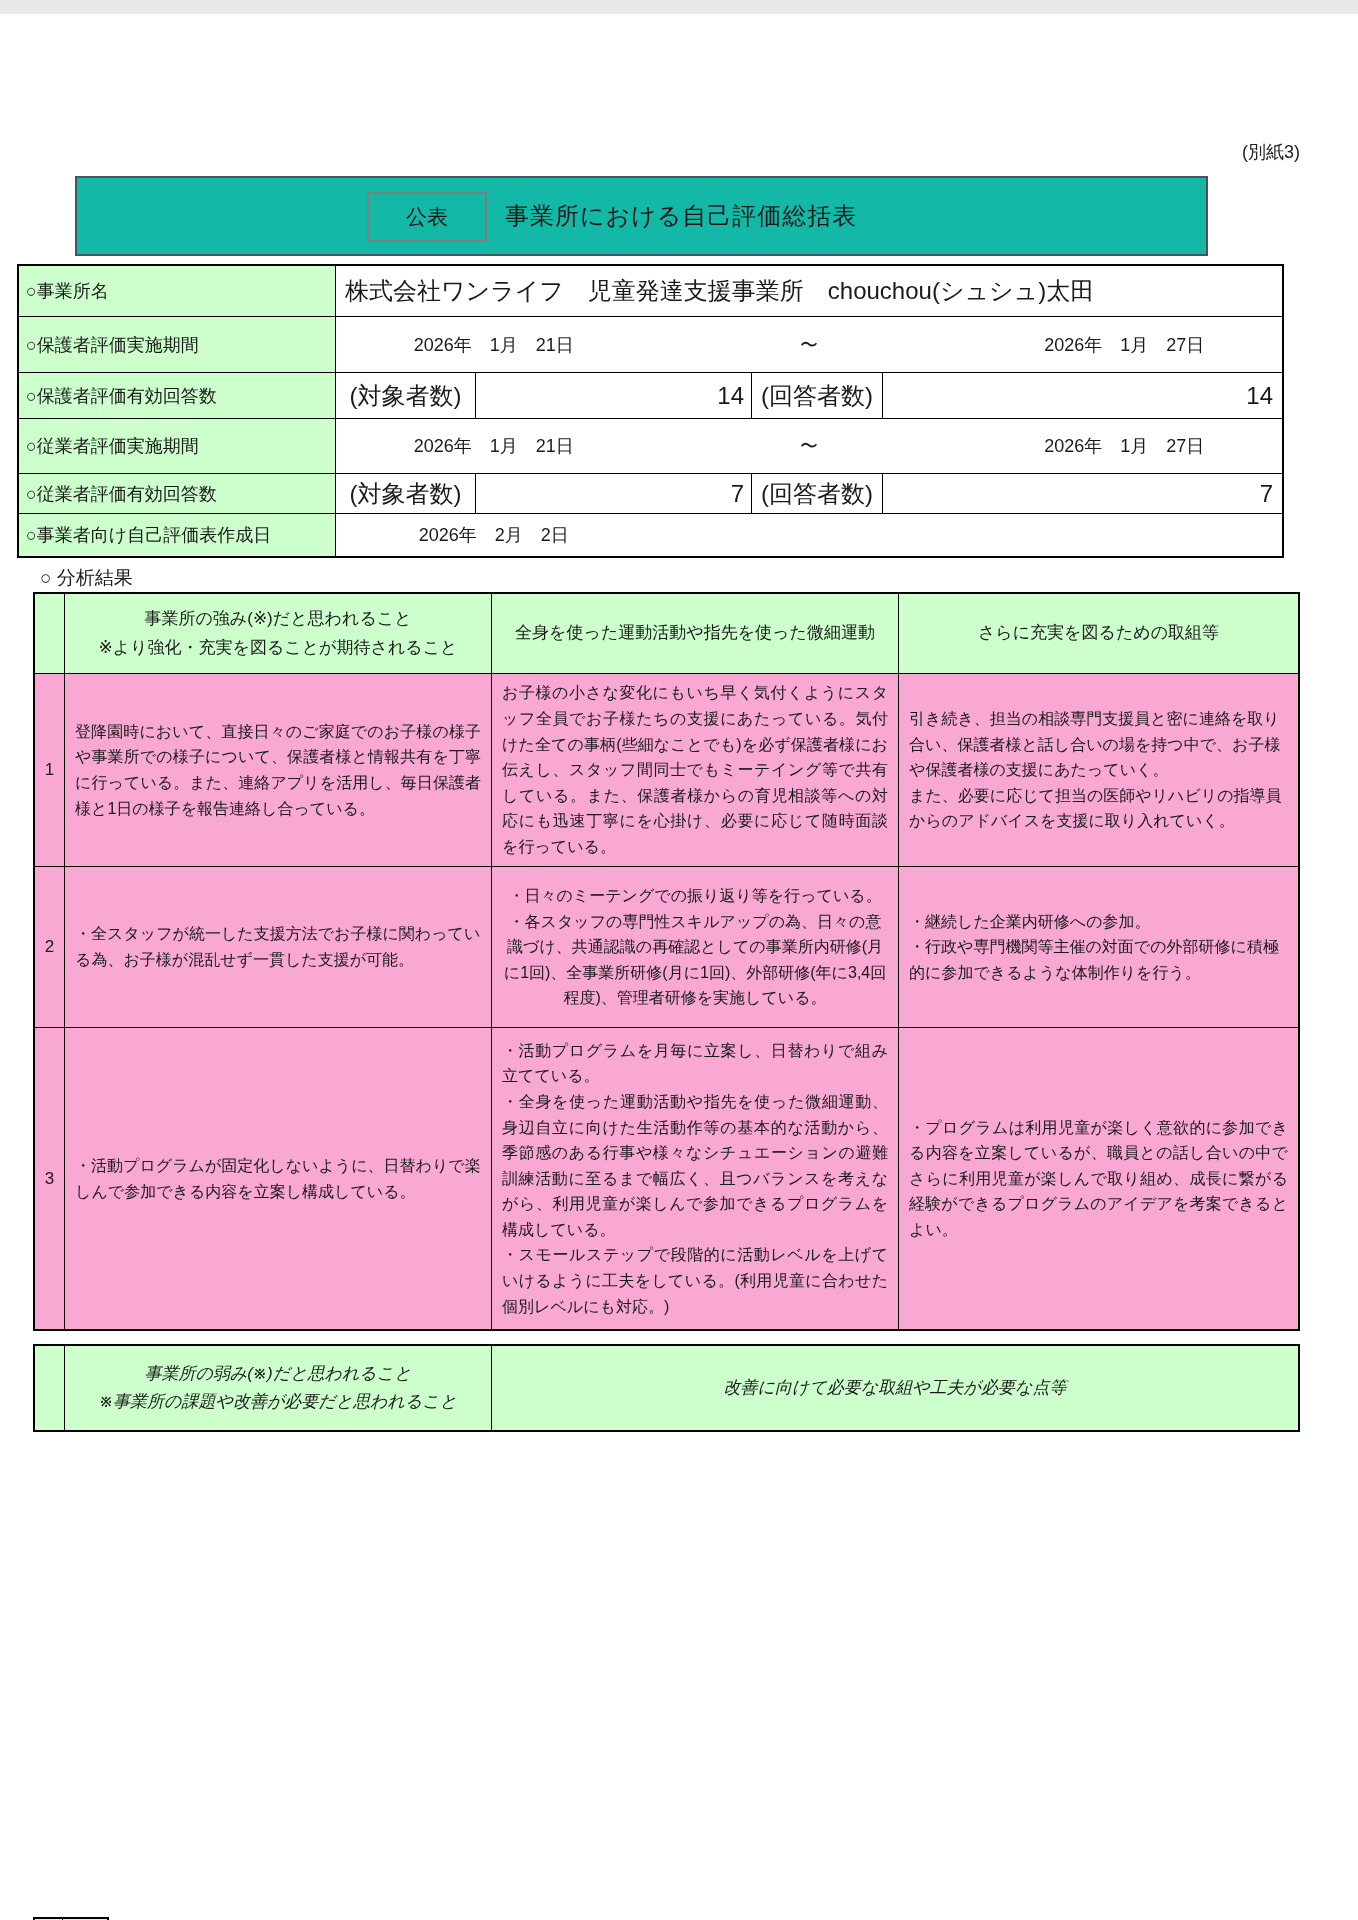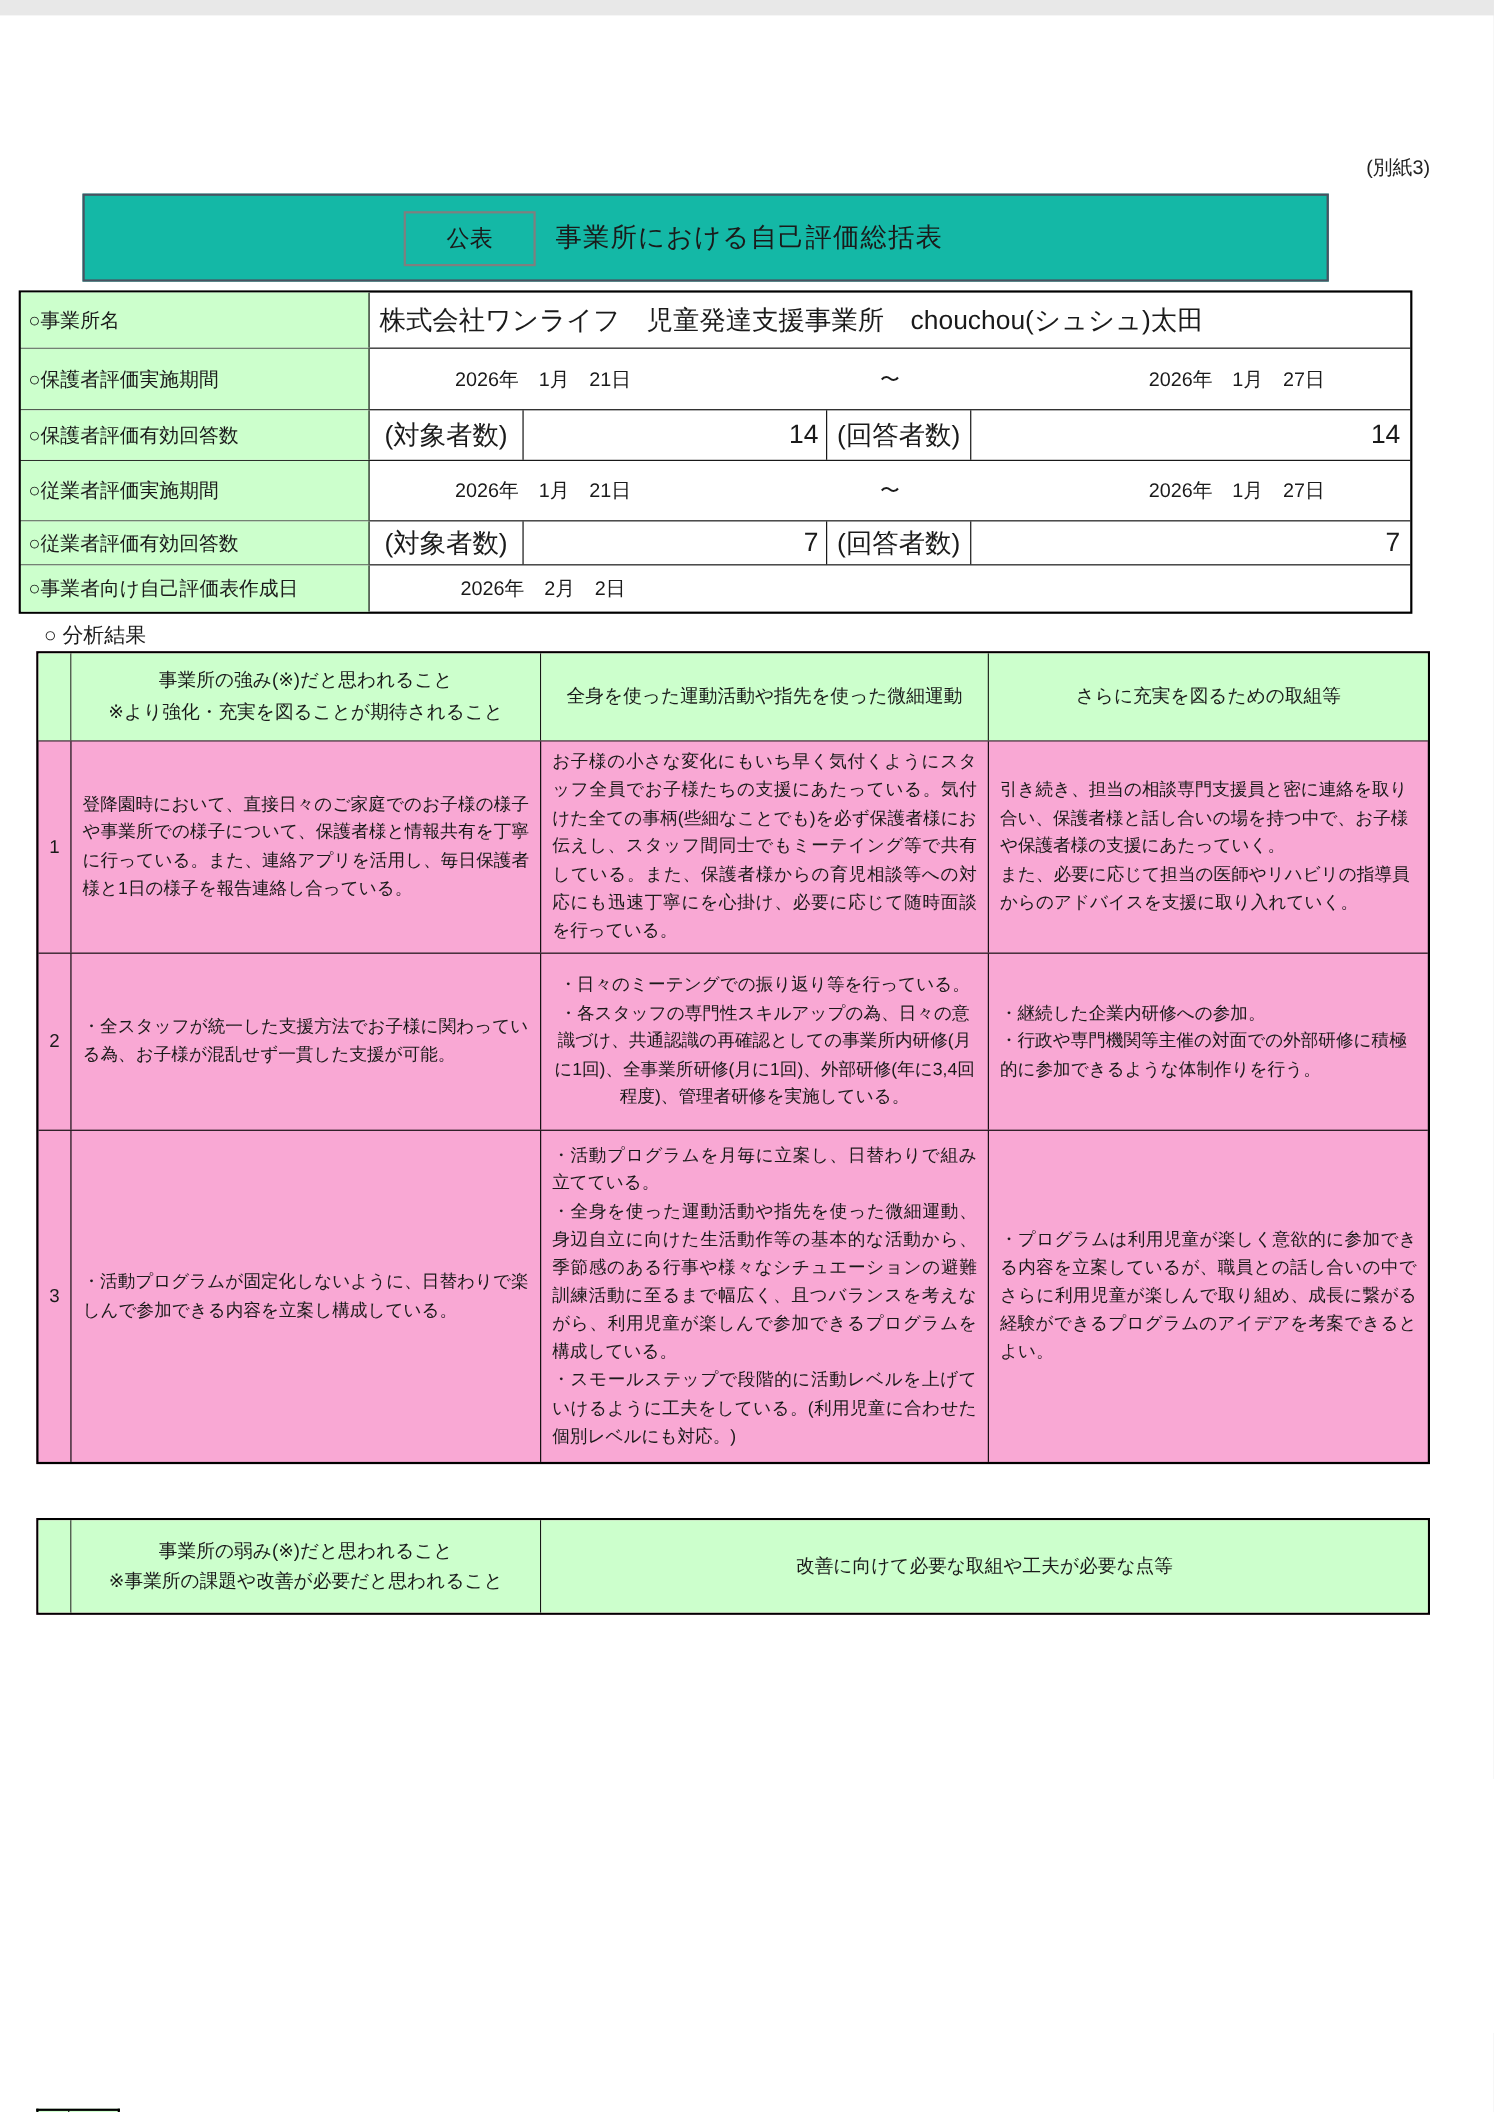--- a/index.html
+++ b/index.html
@@ -74,21 +74,21 @@
     position: absolute; left: 40px; top: 551px;
     font-size: 19px;
   }
   .a-table {
     position: absolute; left: 33px;
     width: 1267px;
     border: 2px solid var(--line);
     background: #f9a8d4;
   }
   .strengths { top: 578px; }
-  .weaknesses { top: 1366px; }
+  .weaknesses { top: 1330px; font-style: italic; }
   .a-row { display: flex; border-top: 1px solid var(--line); }
   .a-row:first-child { border-top: none; }
   .a-head { height: 79px; }
   .a-r1 { height: 193px; } .a-r2 { height: 161px; } .a-r3 { height: 302px; }
   .w-head { height: 84px; }
   .a-cell { overflow: hidden; display: flex; align-items: center; }
   .a-num  { flex: 0 0 30px; border-right: 1px solid var(--line); justify-content: center; font-size: 17px; }
   .a-c1 { flex: 0 0 427px; border-right: 1px solid var(--line); }
   .a-c2 { flex: 0 0 407px; border-right: 1px solid var(--line); }
   .a-c3 { flex: 1; }

